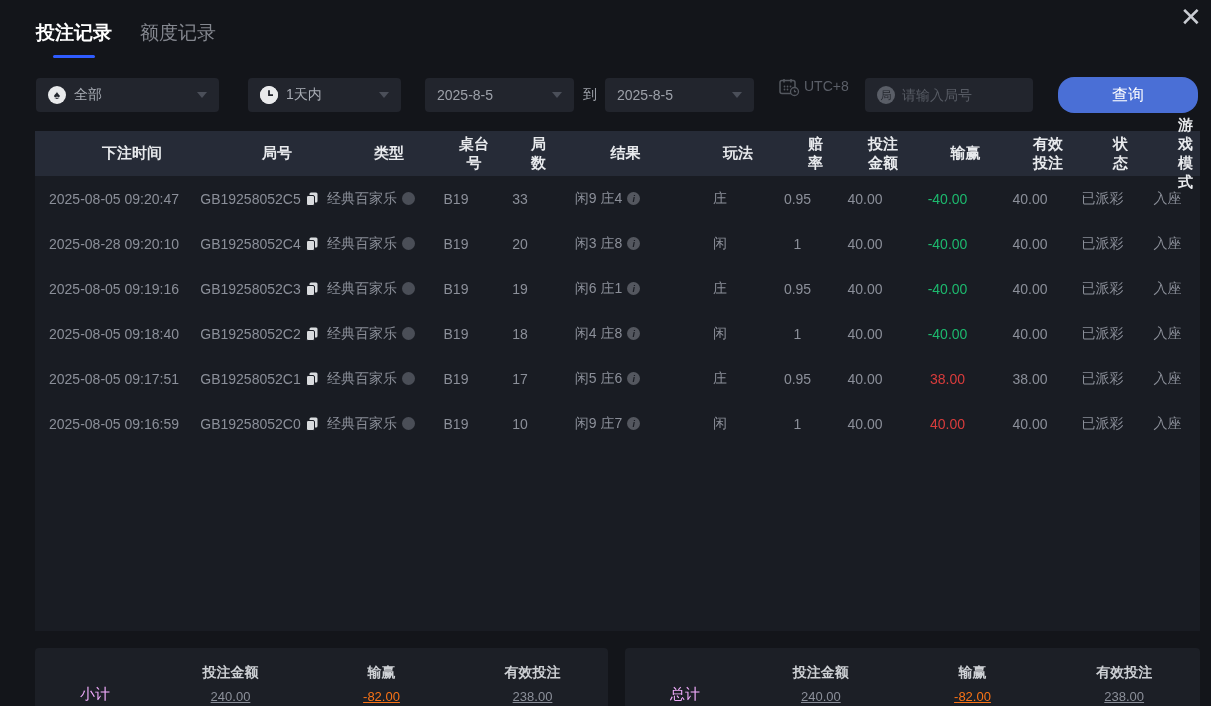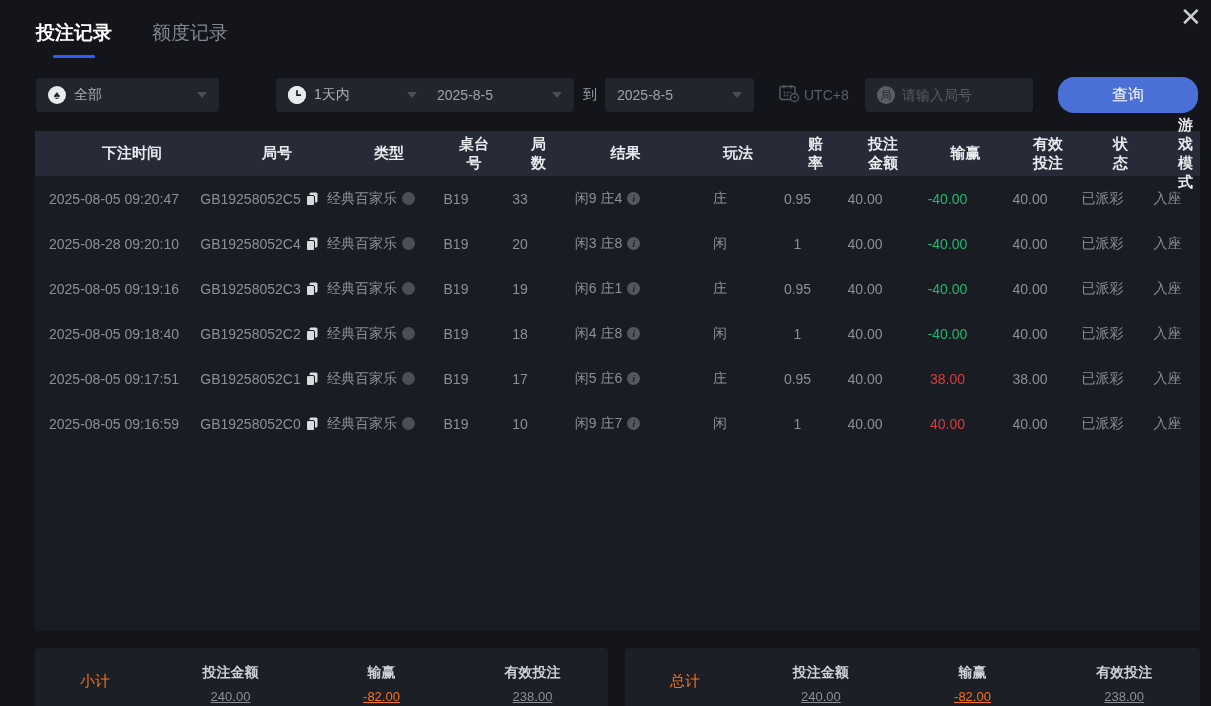--- a/index.html
+++ b/index.html
@@ -5,38 +5,38 @@
   * { margin:0; padding:0; box-sizing:border-box; }
   html,body { width:1211px; height:706px; overflow:hidden; }
   body {
     background:#13151a;
     font-family:"Liberation Sans","DejaVu Sans",sans-serif;
     color:#8b8f99;
     position:relative;
   }
 
   
-  .tab-bar { position:absolute; top:20px; left:36px; display:flex; gap:40px; }
+  .tab-bar { position:absolute; top:20px; left:36px; display:flex; gap:28px; }
   .tab { font-size:19px; color:#84878f; position:relative; padding-bottom:12px; cursor:pointer; }
   .tab.active { color:#ffffff; font-weight:bold; }
   .tab .underline { position:absolute; bottom:0; left:50%; transform:translateX(-50%);
     width:42px; height:3px; background:#2f5cff; border-radius:2px; }
   .close-btn { position:absolute; top:4px; left:1180px; font-size:26px; color:#c9ccd2;
     cursor:pointer; line-height:1; font-weight:300; }
 
   
   .ctrl { position:absolute; top:78px; height:34px; background:#22252d; border-radius:4px;
     display:flex; align-items:center; font-size:14px; color:#a9adb5; padding-left:12px; }
   #f-gametype { left:36px;  width:183px; }
-  #f-timerange{ left:248px; width:153px;margin-left:28px; }
+  #f-timerange{ left:248px; width:153px; }
   #f-datefrom { left:425px; width:149px; color:#9da1a9; }
   #f-dateto   { left:605px; width:149px; color:#9da1a9; }
   #f-tolabel  { position:absolute; top:86px; left:583px; font-size:14px; color:#9da1a9; }
   #f-utc { position:absolute; top:78px; left:779px; height:34px; display:flex;
-    align-items:center; gap:4px; color:#5b5f68; font-size:14px; }
+    align-items:flex-start; gap:4px; color:#5b5f68; font-size:14px; }
   #f-round { left:865px; width:168px; gap:7px; }
   #f-round input { background:transparent; border:none; outline:none; width:110px;
     font-size:14px; color:#a9adb5; font-family:inherit; }
   #f-round input::placeholder { color:#575b64; }
   .search-btn { position:absolute; top:77px; left:1058px; width:140px; height:36px;
     background:#4a6fd6; border:none; border-radius:16px; color:#ffffff; font-size:16px;
     font-family:inherit; cursor:pointer; }
 
   .caret { width:0; height:0; border-left:5px solid transparent; border-right:5px solid transparent;
     border-top:6px solid #4b4f59; margin-left:auto; margin-right:12px; }
@@ -65,21 +65,21 @@
   .dot-icon { width:13px; height:13px; border-radius:50%; background:#4a4e57; flex:none; }
   .info-icon { width:13px; height:13px; border-radius:50%; background:#54575f; color:#191c23;
     font-size:9px; font-weight:bold; display:inline-flex; align-items:center;
     justify-content:center; cursor:pointer; flex:none; font-style:italic; }
 
   
   .sumbox { position:absolute; top:648px; height:80px; background:#1c1f26; border-radius:4px;
     display:flex; align-items:flex-start; padding-top:16px; }
   #subtotal { left:35px; width:573px; }
   #total { left:625px; width:575px; }
-  .sum-label { width:120px; text-align:center; font-size:15px; color:#f97316; margin-top:8px; }
+  .sum-label { width:120px; text-align:center; font-size:15px; color:#f0abfc; margin-top:21px; }
   .sum-item { flex:1; text-align:center; }
   .sum-item .lbl { font-size:14px; color:#cdd0d4; font-weight:bold; }
   .sum-item .val { font-size:13px; color:#8b8f99; margin-top:7px;text-decoration:underline; }
   .sum-item .val.green { color:#f97316; }
 </style>
 </head>
 <body>
 
 <div class="tab-bar">
   <div class="tab active">

